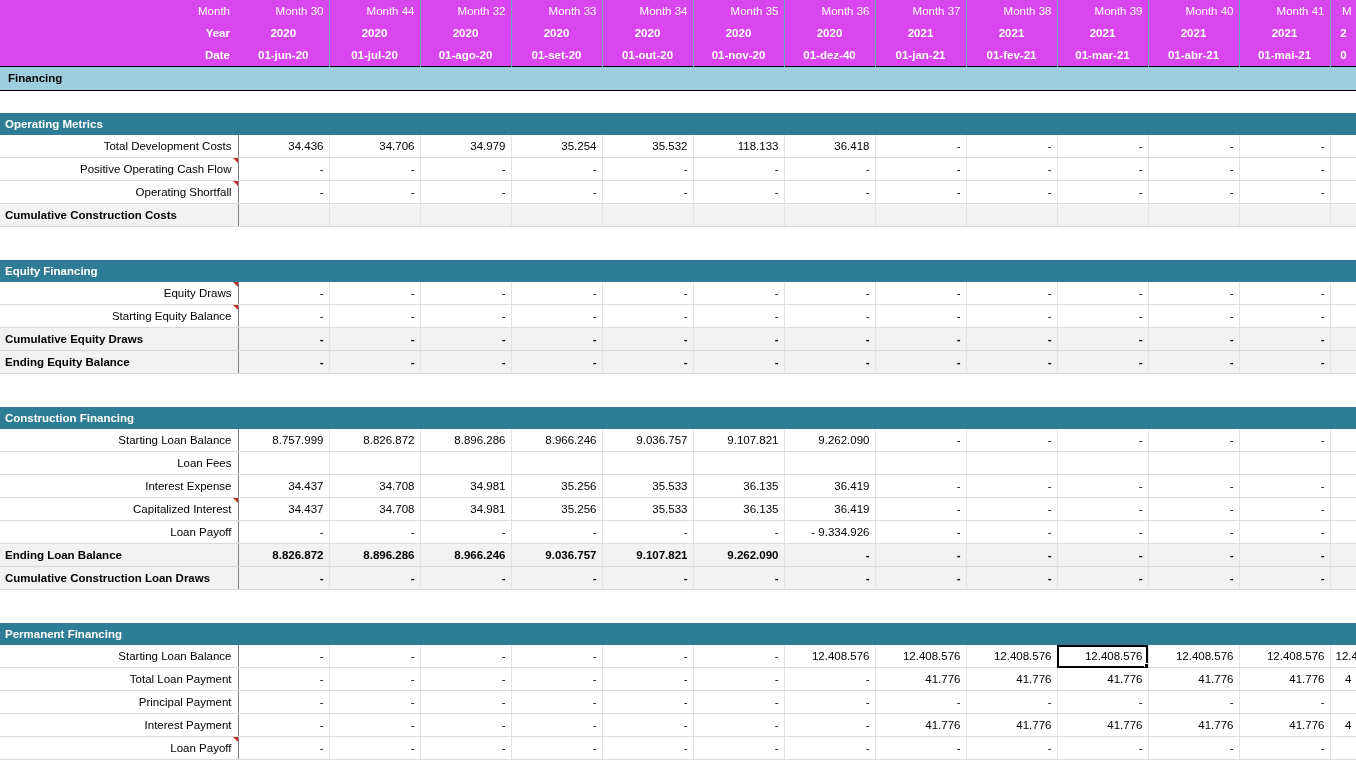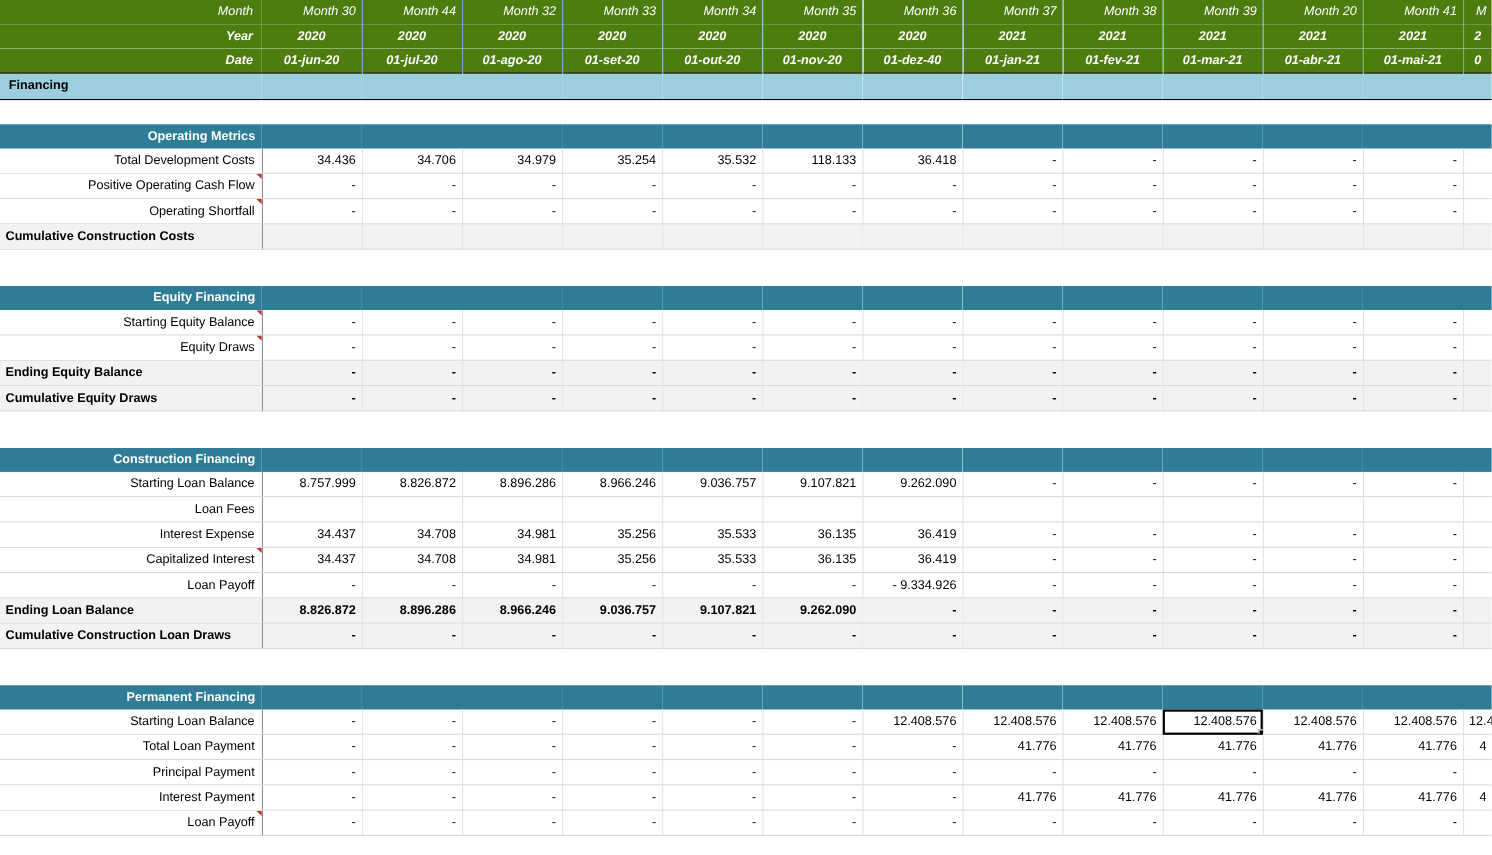--- a/index.html
+++ b/index.html
@@ -17,34 +17,34 @@
     overflow:hidden;white-space:nowrap;
     vertical-align:middle;
     font-size:11.5px;
   }
   
   col.lab{width:238px;}
   col.dat{width:91px;}
   col.last{width:27px;}
 
   
-  tr.hdr td{background:#4d7c0f;color:#fff;text-align:right;font-style:italic;}
+  tr.hdr td{background:#d946ef;color:#fff;text-align:right;}
   tr.hdr td.lab{text-align:right;padding-right:8px;}
   tr.hdr-month td{font-weight:normal;}
   tr.hdr-year td, tr.hdr-date td{font-weight:bold;text-align:center;}
   tr.hdr td.sep{border-right:1px solid #6AA8BD;}
 
   
   tr.title-band td{background:#9DCEDE;font-weight:bold;text-align:left;
     border-top:1px solid #000;border-bottom:1px solid #000;height:23px;line-height:23px;}
   tr.title-band td.lab{padding-left:8px;margin-top:48px;}
 
   
   tr.section td{background:#2E7C95;color:#fff;font-weight:bold;height:22px;line-height:22px;}
-  tr.section td.lab{text-align:right;padding-right:6px;margin-top:48px;}
+  tr.section td.lab{padding-right:6px;margin-top:48px;}
 
   
   tr.spacer td{background:#fff;height:22px;line-height:22px;border:none;}
   tr.spacer-sm td{background:#fff;height:11px;line-height:11px;border:none;}
 
   
   tr.row td{background:#fff;text-align:right;
     border-bottom:1px solid #D9D9D9;}
   tr.row td.lab{text-align:right;padding-right:6px;position:relative;
     border-right:1px solid #808080;border-bottom:1px solid #D9D9D9;background:#fff;}
@@ -97,21 +97,21 @@
           <td class="dat sep">Month 30</td>
           <td class="dat sep">Month 44</td>
           <td class="dat sep">Month 32</td>
           <td class="dat sep">Month 33</td>
           <td class="dat sep">Month 34</td>
           <td class="dat sep">Month 35</td>
           <td class="dat sep">Month 36</td>
           <td class="dat sep">Month 37</td>
           <td class="dat sep">Month 38</td>
           <td class="dat sep">Month 39</td>
-          <td class="dat sep">Month 20</td>
+          <td class="dat sep">Month 40</td>
           <td class="dat sep">Month 41</td>
           <td class="dat sep">M</td>
           <td class="sep"></td>
         </tr>
         <tr class="hdr hdr-year">
           <td class="lab">Year</td>
           <td class="dat sep">2020</td>
           <td class="dat sep">2020</td>
           <td class="dat sep">2020</td>
           <td class="dat sep">2020</td>
@@ -307,72 +307,72 @@
           <td></td>
           <td></td>
           <td></td>
           <td></td>
           <td></td>
           <td></td>
           <td></td>
           <td></td>
         </tr>
         <tr class="row">
+          <td class="lab">Equity Draws<span class="cmt"></span></td>
+          <td class="dat">-</td>
+          <td class="dat">-</td>
+          <td class="dat">-</td>
+          <td class="dat">-</td>
+          <td class="dat">-</td>
+          <td class="dat">-</td>
+          <td class="dat">-</td>
+          <td class="dat">-</td>
+          <td class="dat">-</td>
+          <td class="dat">-</td>
+          <td class="dat">-</td>
+          <td class="dat">-</td>
+          <td class="dat"></td>
+          <td class="dat"></td>
+        </tr>
+        <tr class="row">
           <td class="lab">Starting Equity Balance<span class="cmt"></span></td>
           <td class="dat">-</td>
           <td class="dat">-</td>
           <td class="dat">-</td>
           <td class="dat">-</td>
           <td class="dat">-</td>
           <td class="dat">-</td>
           <td class="dat">-</td>
           <td class="dat">-</td>
           <td class="dat">-</td>
           <td class="dat">-</td>
           <td class="dat">-</td>
           <td class="dat">-</td>
           <td class="dat"></td>
           <td class="dat"></td>
         </tr>
-        <tr class="row">
-          <td class="lab">Equity Draws<span class="cmt"></span></td>
+        <tr class="total">
+          <td class="lab">Cumulative Equity Draws</td>
           <td class="dat">-</td>
           <td class="dat">-</td>
           <td class="dat">-</td>
           <td class="dat">-</td>
           <td class="dat">-</td>
           <td class="dat">-</td>
           <td class="dat">-</td>
           <td class="dat">-</td>
           <td class="dat">-</td>
           <td class="dat">-</td>
           <td class="dat">-</td>
           <td class="dat">-</td>
           <td class="dat"></td>
           <td class="dat"></td>
         </tr>
         <tr class="total">
           <td class="lab">Ending Equity Balance</td>
-          <td class="dat">-</td>
-          <td class="dat">-</td>
-          <td class="dat">-</td>
-          <td class="dat">-</td>
-          <td class="dat">-</td>
-          <td class="dat">-</td>
-          <td class="dat">-</td>
-          <td class="dat">-</td>
-          <td class="dat">-</td>
-          <td class="dat">-</td>
-          <td class="dat">-</td>
-          <td class="dat">-</td>
-          <td class="dat"></td>
-          <td class="dat"></td>
-        </tr>
-        <tr class="total">
-          <td class="lab">Cumulative Equity Draws</td>
           <td class="dat">-</td>
           <td class="dat">-</td>
           <td class="dat">-</td>
           <td class="dat">-</td>
           <td class="dat">-</td>
           <td class="dat">-</td>
           <td class="dat">-</td>
           <td class="dat">-</td>
           <td class="dat">-</td>
           <td class="dat">-</td>

